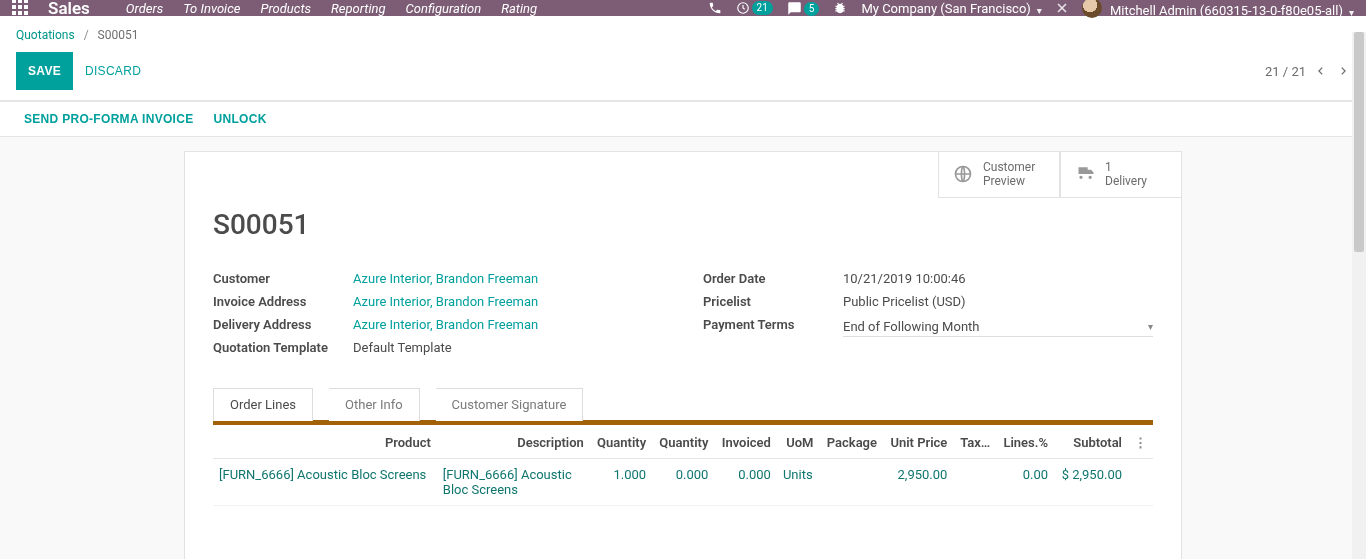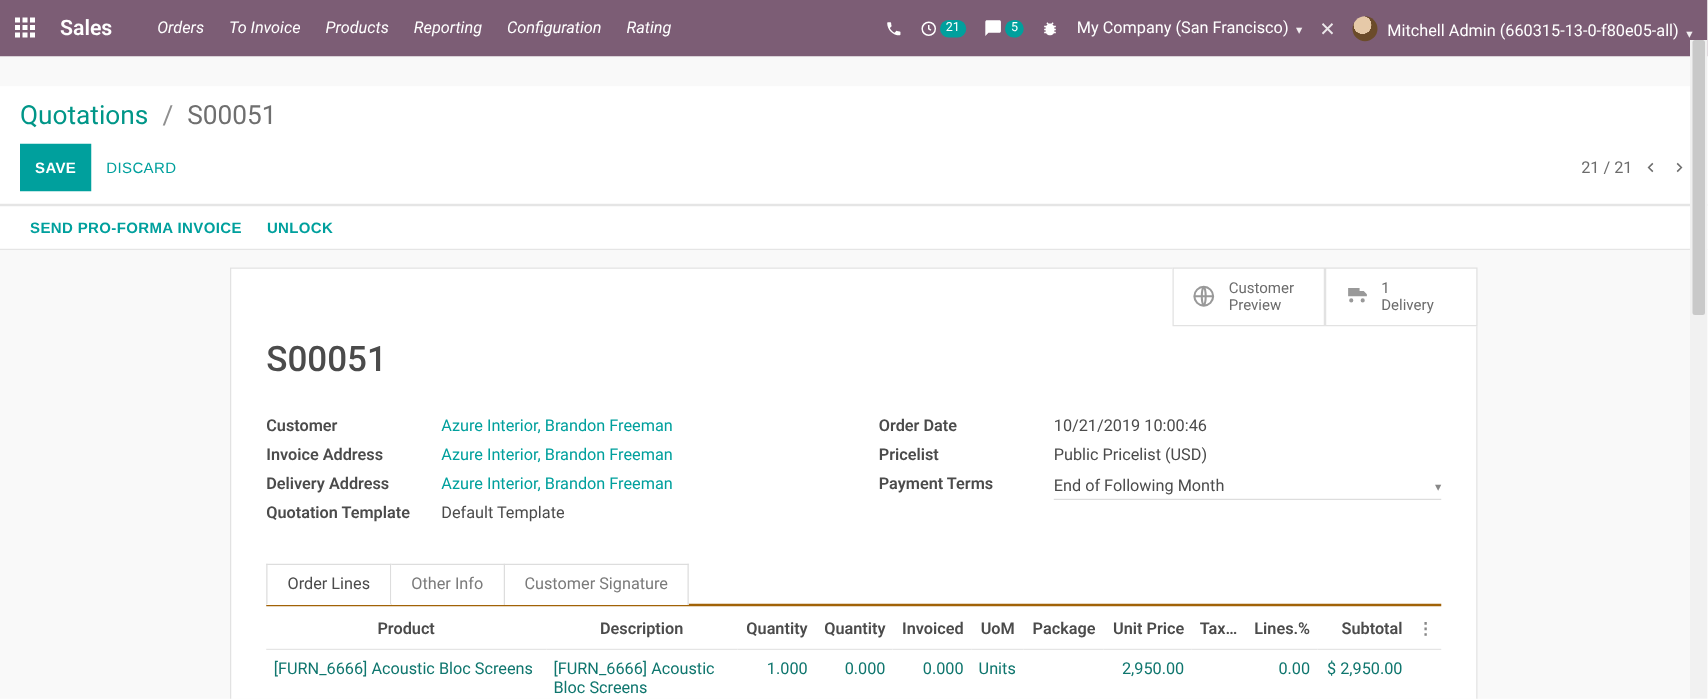--- a/index.html
+++ b/index.html
@@ -11,21 +11,21 @@
     width: 1366px;
     height: 559px;
     overflow: hidden;
     position: relative;
   }
 
   
   .navbar {
     background: #7C5D75;
     color: #fff;
-    height: 45px;
+    height: 16px;
     display: flex;
     align-items: center;
     padding: 0 12px;
     font-size: 13px;
   }
   .apps-icon {
     width: 18px; height: 18px;
     display: grid;
     grid-template-columns: repeat(3, 4px);
     grid-template-rows: repeat(3, 4px);
@@ -55,23 +55,22 @@
   }
   .caret-down::after { content: "▾"; font-size: 10px; margin-left: 6px; opacity: .9; }
 
   
   .control-panel {
     background: #fff;
     border-bottom: 1px solid #e5e5e5;
   }
   .breadcrumb {
     padding: 12px 16px 4px 16px;
-    font-size: 21px;
+    font-size: 12px;
     color: #6c6c6c;
-    margin-top: 24px;
   }
   .breadcrumb a { color: #009688; text-decoration: none; }
   .breadcrumb .sep { color: #8f8f8f; margin: 0 6px; }
   .breadcrumb .current { color: #6f6f6f; }
 
   .cp-row {
     display: flex;
     align-items: center;
     padding: 6px 16px 10px 16px;
   }
@@ -183,21 +182,21 @@
   .form-select {
     display: flex; justify-content: space-between; align-items: center;
     border-bottom: 1px solid #ddd;
     width: 310px;
     padding: 2px 0;
     cursor: pointer;
   }
   .form-select .caret { color:#888; font-size:10px; }
 
   
-  .tabs { margin-top: 28px; border-bottom: 2px solid #a16207; display:flex; }
+  .tabs { margin-top: 28px; border-bottom: 5px solid #a16207; display:flex;gap:16px; }
   .tab {
     padding: 8px 16px;
     font-size: 13px;
     color: #6c6c6c;
     cursor: pointer;
     border: 1px solid transparent;
     border-bottom: none;
     position: relative;
     top: 1px;
     background:#f5f5f5;
@@ -212,21 +211,21 @@
     border-bottom: 1px solid #fff;
   }
   .tab:not(.active){ background:#fff; border-color:#ddd; color:#7a7a7a;}
   .tab:first-child.active { background:#fff; }
   .tabs .tab:not(.active){ border-top:1px solid #ddd; border-right:1px solid #ddd;}
   .tabs .tab:first-child{ border-left:1px solid #ddd;}
 
   
   .tbl { width: 100%; border-collapse: collapse; font-size: 13px; }
   .tbl th {
-    text-align: center;
+    text-align: right;
     font-weight: 600;
     color: #4b4b4b;
     padding: 10px 6px 8px 6px;
     border-bottom: 1px solid #e5e5e5;
     white-space: nowrap;
   }
   .tbl th.num, .tbl td.num { text-align: right; }
   .tbl td {
     padding: 8px 6px;
     vertical-align: top;

